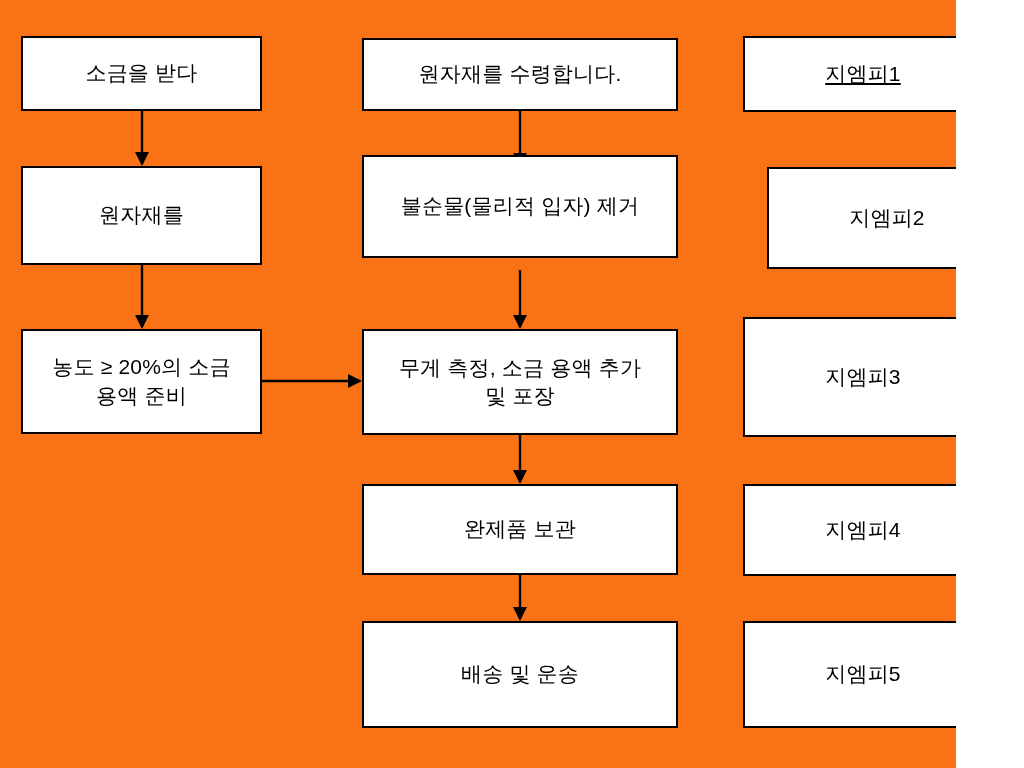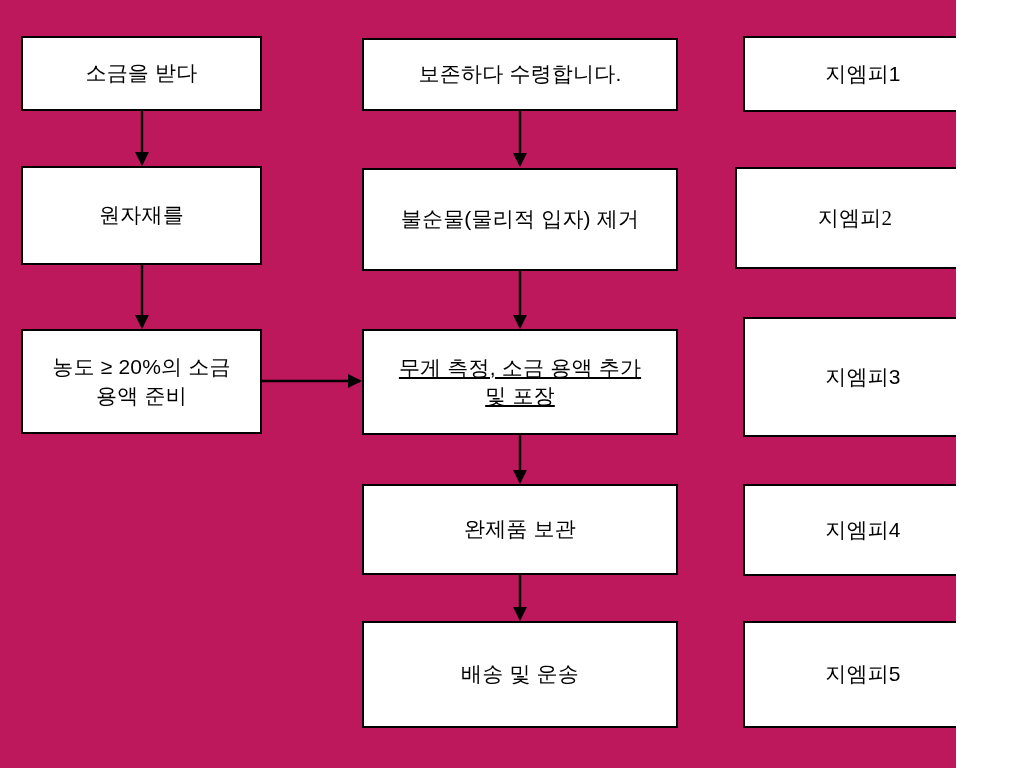--- a/index.html
+++ b/index.html
@@ -7,21 +7,21 @@
     padding: 0;
     background: #ffffff;
   }
   body {
     font-family: "Liberation Sans", "DejaVu Sans", sans-serif;
   }
   #canvas {
     position: relative;
     width: 956px;
     height: 768px;
-    background: #be185d;
+    background: #f97316;
     overflow: hidden;
   }
   .node {
     position: absolute;
     box-sizing: border-box;
     border: 2px solid #000000;
     background: #ffffff;
     display: flex;
     align-items: center;
     justify-content: center;
@@ -70,39 +70,39 @@
         <span class="node-label">소금을 받다</span>
       </div>
       <div class="node" style="left: 21px; top: 166px; width: 241px; height: 99px; border-color: rgb(0, 0, 0);">
         <span class="node-label">원자재를</span>
       </div>
       <div class="node" style="left: 21px; top: 329px; width: 241px; height: 105px; border-color: rgb(0, 0, 0); justify-content: center;">
         <span class="node-label">농도 ≥ 20%의 소금
 용액 준비</span>
       </div>
       <div class="node" style="left: 362px; top: 38px; width: 316px; height: 73px; border-color: rgb(0, 0, 0);">
-        <span class="node-label">보존하다 수령합니다.</span>
+        <span class="node-label">원자재를 수령합니다.</span>
       </div>
-      <div class="node" style="left: 362px; top: 168px; width: 316px; height: 103px; border-color: rgb(0, 0, 0);">
+      <div class="node" style="left: 362px; top: 155px; width: 316px; height: 103px; border-color: rgb(0, 0, 0);">
         <span class="node-label">불순물(물리적 입자) 제거</span>
       </div>
-      <div class="node" style="left: 362px; top: 329px; width: 316px; height: 106px; border-color: rgb(0, 0, 0); text-decoration: underline;">
+      <div class="node" style="left: 362px; top: 329px; width: 316px; height: 106px; border-color: rgb(0, 0, 0);">
         <span class="node-label">무게 측정, 소금 용액 추가
 및 포장</span>
       </div>
       <div class="node" style="left: 362px; top: 484px; width: 316px; height: 91px; border-color: rgb(0, 0, 0);">
         <span class="node-label">완제품 보관</span>
       </div>
       <div class="node" style="left: 362px; top: 621px; width: 316px; height: 107px; border-color: rgb(0, 0, 0);">
         <span class="node-label">배송 및 운송</span>
       </div>
-      <div class="node" style="left: 743px; top: 36px; width: 240px; height: 76px; border-color: rgb(0, 0, 0);">
+      <div class="node" style="left: 743px; top: 36px; width: 240px; height: 76px; border-color: rgb(0, 0, 0); text-decoration: underline;">
         <span class="node-label">지엠피1</span>
       </div>
-      <div class="node" style="left: 735px; top: 167px; width: 240px; height: 102px; border-color: rgb(0, 0, 0); font-family: Liberation Serif, serif;">
+      <div class="node" style="left: 767px; top: 167px; width: 240px; height: 102px; border-color: rgb(0, 0, 0);">
         <span class="node-label">지엠피2</span>
       </div>
       <div class="node" style="left: 743px; top: 317px; width: 240px; height: 120px; border-color: rgb(0, 0, 0);">
         <span class="node-label">지엠피3</span>
       </div>
       <div class="node" style="left: 743px; top: 484px; width: 240px; height: 92px; border-color: rgb(0, 0, 0);">
         <span class="node-label">지엠피4</span>
       </div>
       <div class="node" style="left: 743px; top: 621px; width: 240px; height: 107px; border-color: rgb(0, 0, 0);">
         <span class="node-label">지엠피5</span>

